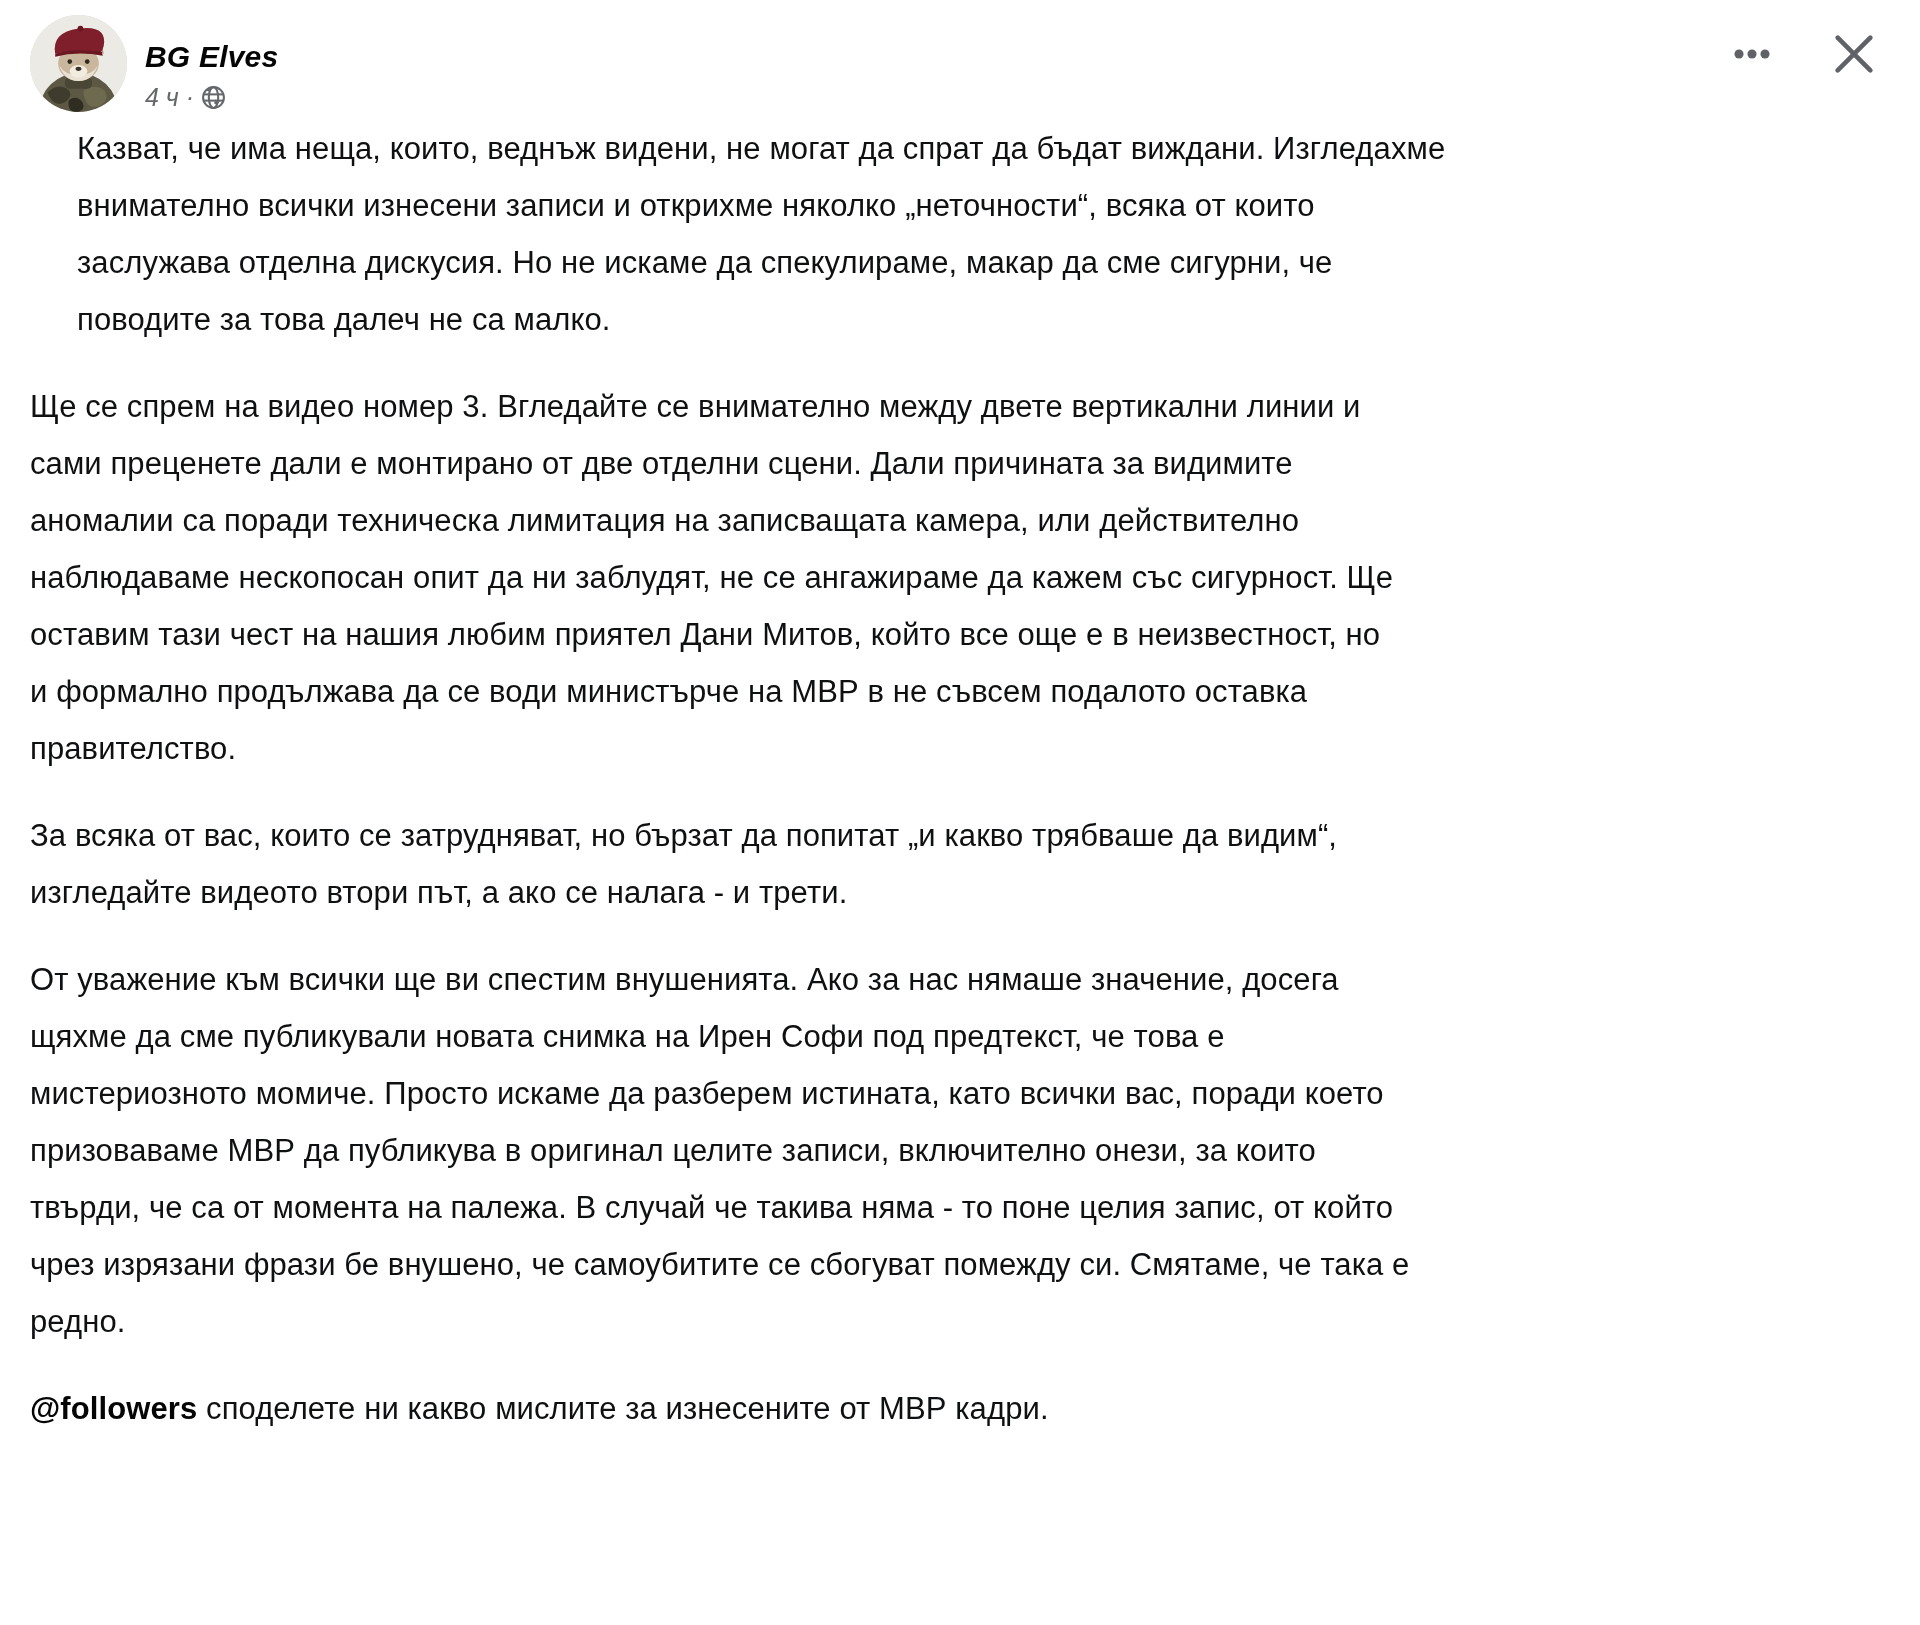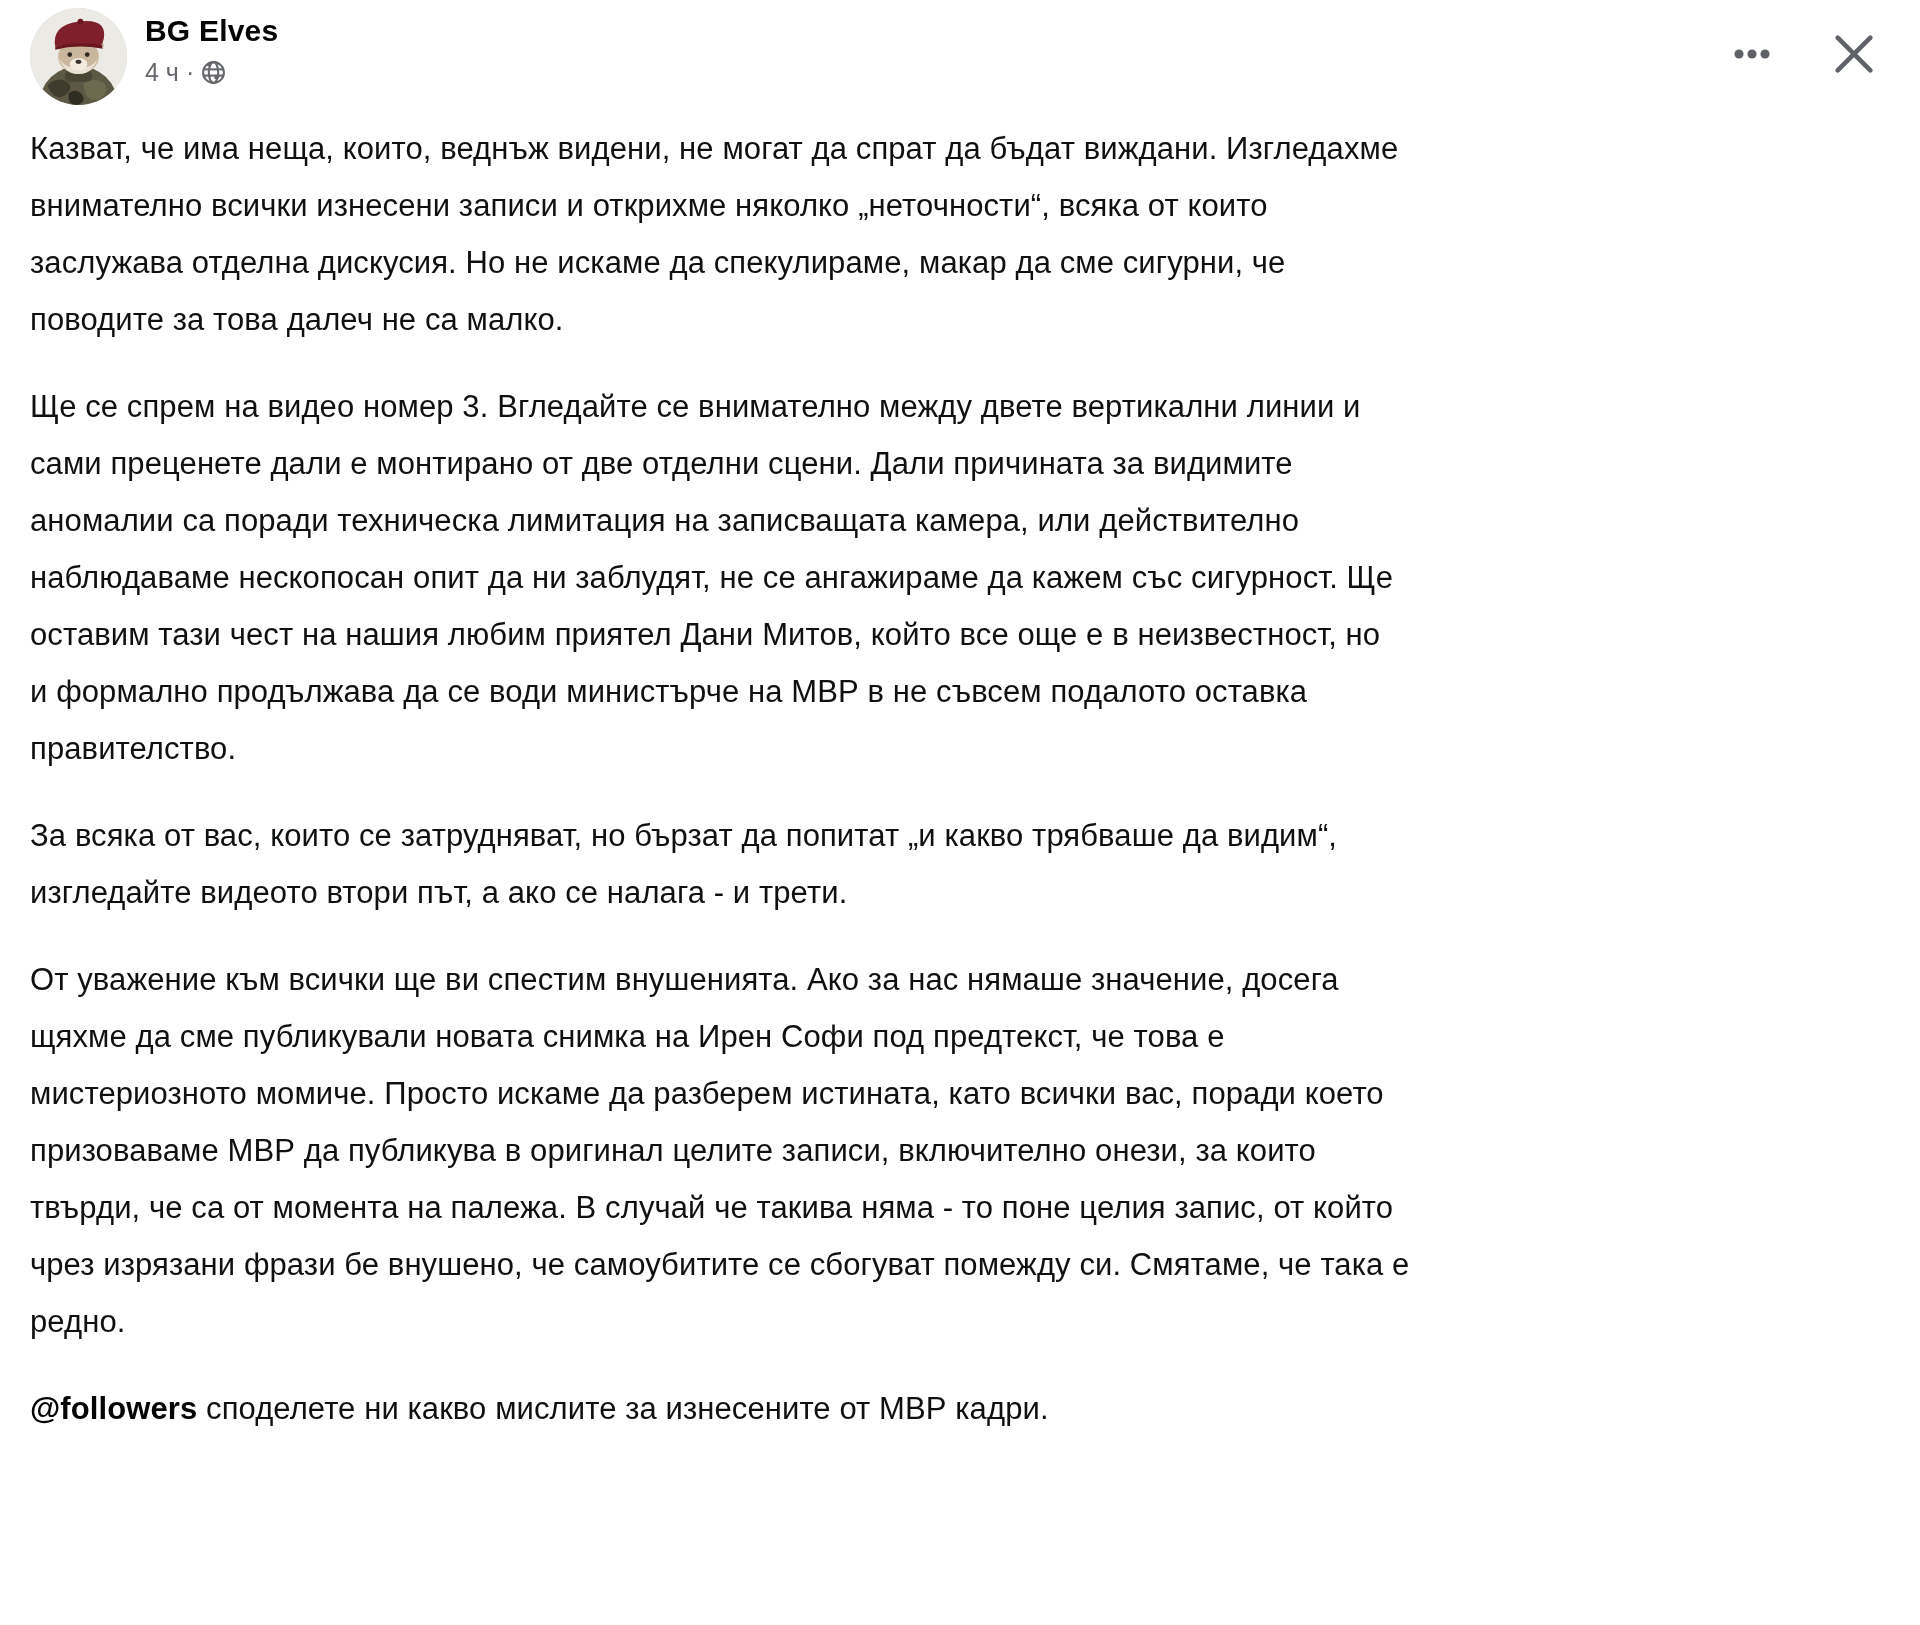--- a/index.html
+++ b/index.html
@@ -8,21 +8,21 @@
     width: 1920px;
     min-height: 1625px;
     font-family: "Liberation Sans", "DejaVu Sans", sans-serif;
     color: #0f1012;
     position: relative;
     overflow: hidden;
   }
   .post-card { width: 1920px; padding: 8px 30px 40px 30px; background: #fff; }
 
   
-  .post-header { display: flex; align-items: flex-start; position: relative; height: 104px; }
+  .post-header { display: flex; align-items: flex-end; position: relative; height: 104px; font-style: italic; }
   .avatar-wrap {
     width: 97px; height: 97px; border-radius: 50%;
     overflow: hidden; flex: 0 0 auto; cursor: pointer;
     box-shadow: inset 0 0 0 1px rgba(0,0,0,.08);
     background: #eceae4;
   }
   .avatar-wrap svg { display: block; width: 100%; height: 100%; }
   .header-text { margin-left: 18px; padding-top: 6px; }
   .author-name {
     font-size: 30px; font-weight: 700; color: #050505;
@@ -46,21 +46,21 @@
   
   .post-body { margin-top: 8px; }
   .post-body p {
     font-size: 31px;
     line-height: 57px;
     color: #0f1012;
     white-space: pre-line;
     margin-top: 30px;
     letter-spacing: .1px;
   }
-  .post-body p:first-child { margin-top: 0; }
+  .post-body p:first-child { margin-top: 0; margin-left: 47px; }
   .mention { font-weight: 700; color: #050505; cursor: pointer; }
 </style>
 </head>
 <body>
 
 <div class="post-card">
 
   <div class="post-header">
 
     <div class="avatar-wrap">

